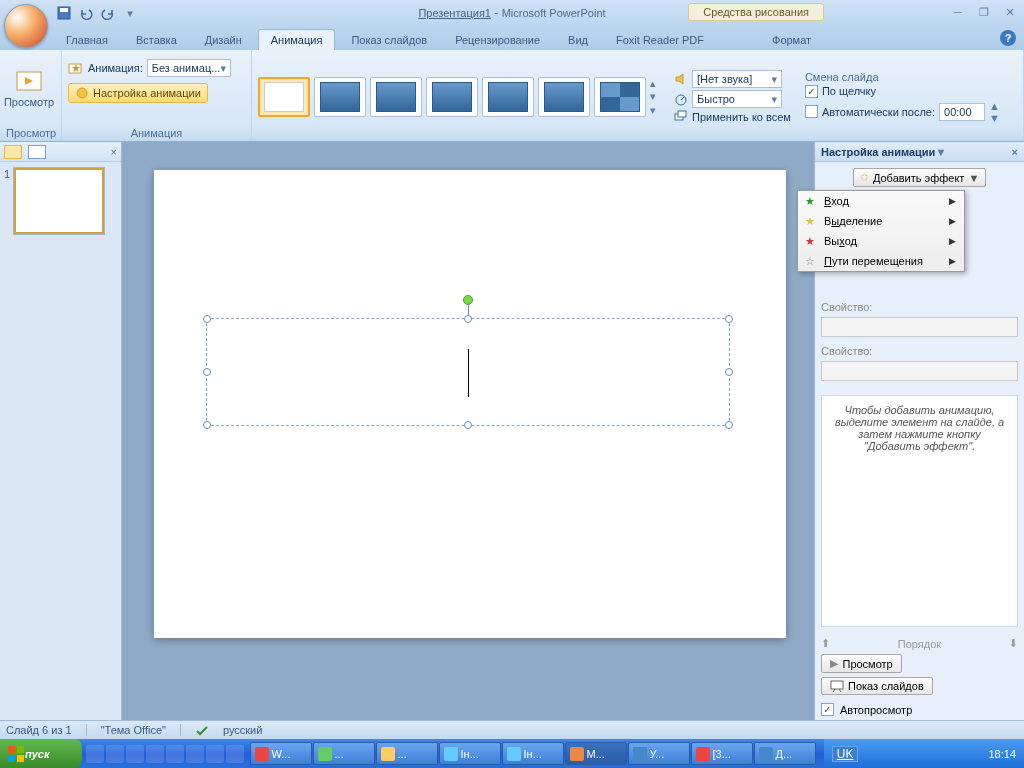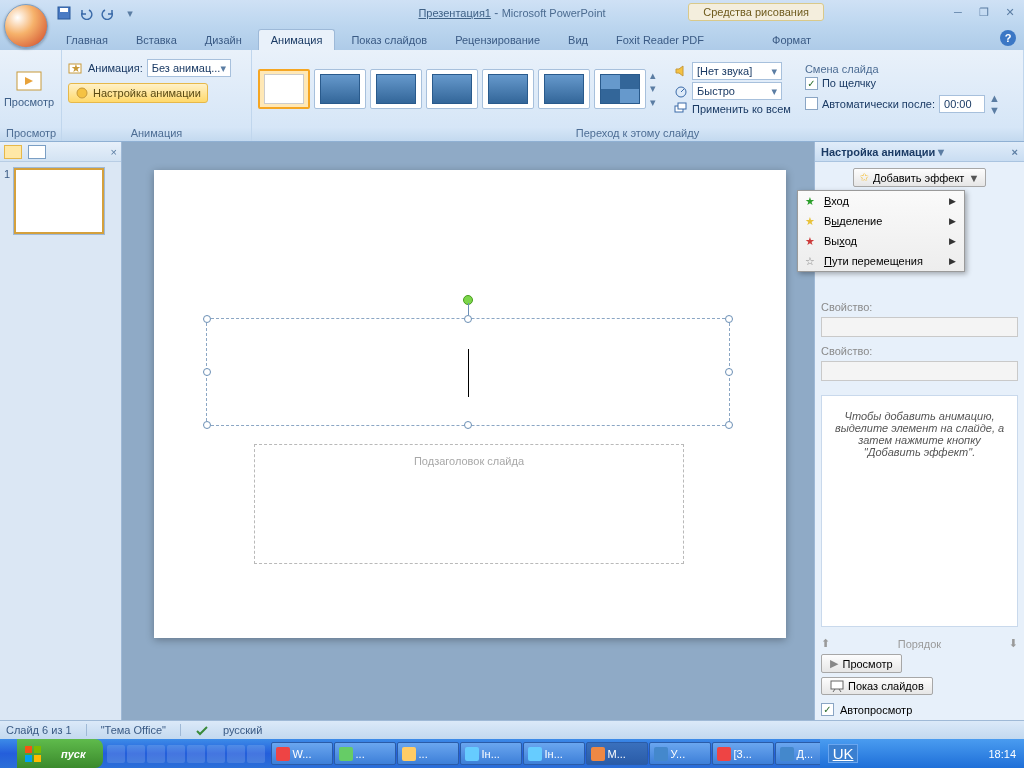--- a/index.html
+++ b/index.html
@@ -69,45 +69,45 @@
 .tp-head .dd { color:#5b7da3; margin-right:6px; cursor:pointer; }
 .tp-body { padding:6px; flex:1; display:flex; flex-direction:column; gap:4px; position:relative; }
 .add-eff { background:linear-gradient(#fdfdfd,#e6e6e6); border:1px solid #a7a7a7; padding:2px 6px; display:flex; align-items:center; gap:4px; border-radius:2px; align-self:center; }
 .star { color:#f5c242; }
 .menu-pop { position:absolute; top:28px; left:-18px; width:168px; background:linear-gradient(#fafafa,#ededed); border:1px solid #9a9a9a; box-shadow:2px 2px 5px rgba(0,0,0,.3); z-index:50; }
 .menu-pop .mi { padding:4px 8px 4px 26px; position:relative; display:flex; align-items:center; }
 .menu-pop .mi .arrw { margin-left:auto; color:#333; font-size:9px; }
 .menu-pop .mi .ic { position:absolute; left:5px; width:14px; text-align:center; }
 .tp-sec-label { color:#8a8a8a; margin-top:4px; }
 .tp-combo { background:#f4f4f4; border:1px solid #c9c9c9; height:20px; }
-.tp-hint { margin-top:10px; background:#fff; border:1px solid #c9d9ec; flex:1; padding:14px 10px; text-align:center; color:#555; font-style:italic; font-size:11px; }
+.tp-hint { margin-top:10px; background:#fff; border:1px solid #c9d9ec; flex:1; padding:8px 10px; text-align:center; color:#555; font-style:italic; font-size:11px; }
 .tp-foot { padding:4px 6px; display:flex; flex-direction:column; gap:4px; }
 .tp-foot .row { display:flex; align-items:center; gap:6px; }
 .btn2 { background:linear-gradient(#fdfdfd,#e6e6e6); border:1px solid #a7a7a7; padding:2px 8px; border-radius:2px; display:flex; align-items:center; gap:4px; }
 .order-lbl { color:#9a9a9a; flex:1; text-align:center; }
 
 
 .statusbar { position:absolute; bottom:29px; left:0; right:0; height:19px; background:linear-gradient(#dbe9f8,#c3d9ef); border-top:1px solid #9fb9d6; display:flex; align-items:center; padding:0 6px; color:#3a5a84; gap:14px; }
 .statusbar .sep { width:1px; height:12px; background:#9fb9d6; }
 .zoom { margin-left:auto; display:flex; align-items:center; gap:6px; }
 .zslider { width:100px; height:3px; background:#9fb9d6; position:relative; }
 .zslider .zt { position:absolute; left:50%; top:-4px; width:7px; height:11px; background:#fff; border:1px solid #7a9ec4; margin-left:-3px; }
 
 
 .taskbar { position:absolute; bottom:0; left:0; right:0; height:29px; background:linear-gradient(#3c8be8,#245edb 50%,#2b6fd8); display:flex; align-items:center; }
-.start { height:100%; padding:0 17px 0 8px; background:linear-gradient(#5fbb4c,#3b8a2c); color:#fff; font-weight:bold; font-style:italic; display:flex; align-items:center; gap:20px; border-radius:0 8px 8px 0; font-size:13px;margin-left:17px; }
+.start { height:100%; padding:0 32px 0 8px; background:linear-gradient(#5fbb4c,#3b8a2c); color:#fff; font-weight:bold; font-style:italic; display:flex; align-items:center; gap:1px; border-radius:0 8px 8px 0; font-size:13px; }
 .ql { display:flex; gap:2px; padding:0 4px; }
 .ql .qi { width:18px; height:18px; background:rgba(255,255,255,.15); border-radius:2px; }
 .tbitems { display:flex; gap:1px; flex:1; overflow:hidden; padding:0 2px; }
 .tbitem { height:23px; min-width:62px; max-width:76px; background:linear-gradient(#6aa6ef,#3d7fd8); border:1px solid #2a5ca8; border-radius:2px; color:#fff; display:flex; align-items:center; padding:0 4px; gap:3px; font-size:10px; overflow:hidden; white-space:nowrap; }
 .tbitem.active { background:linear-gradient(#3a70bd,#2a5ca8); }
 .tbitem .ico { width:14px; height:14px; background:#fff; border-radius:2px; flex-shrink:0; }
 .tray { background:linear-gradient(#4a9cf0,#1e6fd8); height:100%; padding:0 8px; display:flex; align-items:center; gap:4px; color:#fff; }
 .tray .ti { width:14px; height:14px; }
-.lang { background:#3a7fd0; border:1px solid #6aa6ef; padding:0 4px; font-size:15px;text-decoration:underline; }
+.lang { background:#3a7fd0; border:1px solid #6aa6ef; padding:0 4px; font-size:12px;text-decoration:underline; }
 
 svg { display:block; }
 .u { text-decoration:underline; }
 </style>
 </head>
 <body>
 
 <div class="titlebar">
   <div class="office-btn"></div>
   <div class="qat">
@@ -260,21 +260,20 @@
             <div class="combo" style="min-width:46px">
               <span>00:00</span>
             </div>
             <div style="display:flex;flex-direction:column;font-size:7px;color:#5b7da3">
               <span>▲</span>
               <span>▼</span>
             </div>
           </div>
       </div>
     </div>
-    <div class="group-label">Переход к этому слайду</div>
   </div>
 </div>
 
 <div class="workarea">
   <div class="thumbs">
     <div class="thumbs-head">
       <div class="tabicn active"></div>
       <div class="tabicn"></div>
       <span class="closex">×</span>
     </div>
@@ -293,23 +292,20 @@
           <div class="h1"></div>
             <div class="h2"></div>
             <div class="h3"></div>
             <div class="h4"></div>
           <div class="h5"></div>
             <div class="h6"></div>
             <div class="h7"></div>
             <div class="h8"></div>
           <div class="cursor"></div>
         </div>
-        <div class="sub-ph">
-            <span>Подзаголовок слайда</span>
-          </div>
       </div>
     </div>
   </div>
 
   <div class="taskpane">
     <div class="tp-head">
       <span>Настройка анимации</span>
       <span class="dd">▼</span>
       <span class="x">×</span>
     </div>

